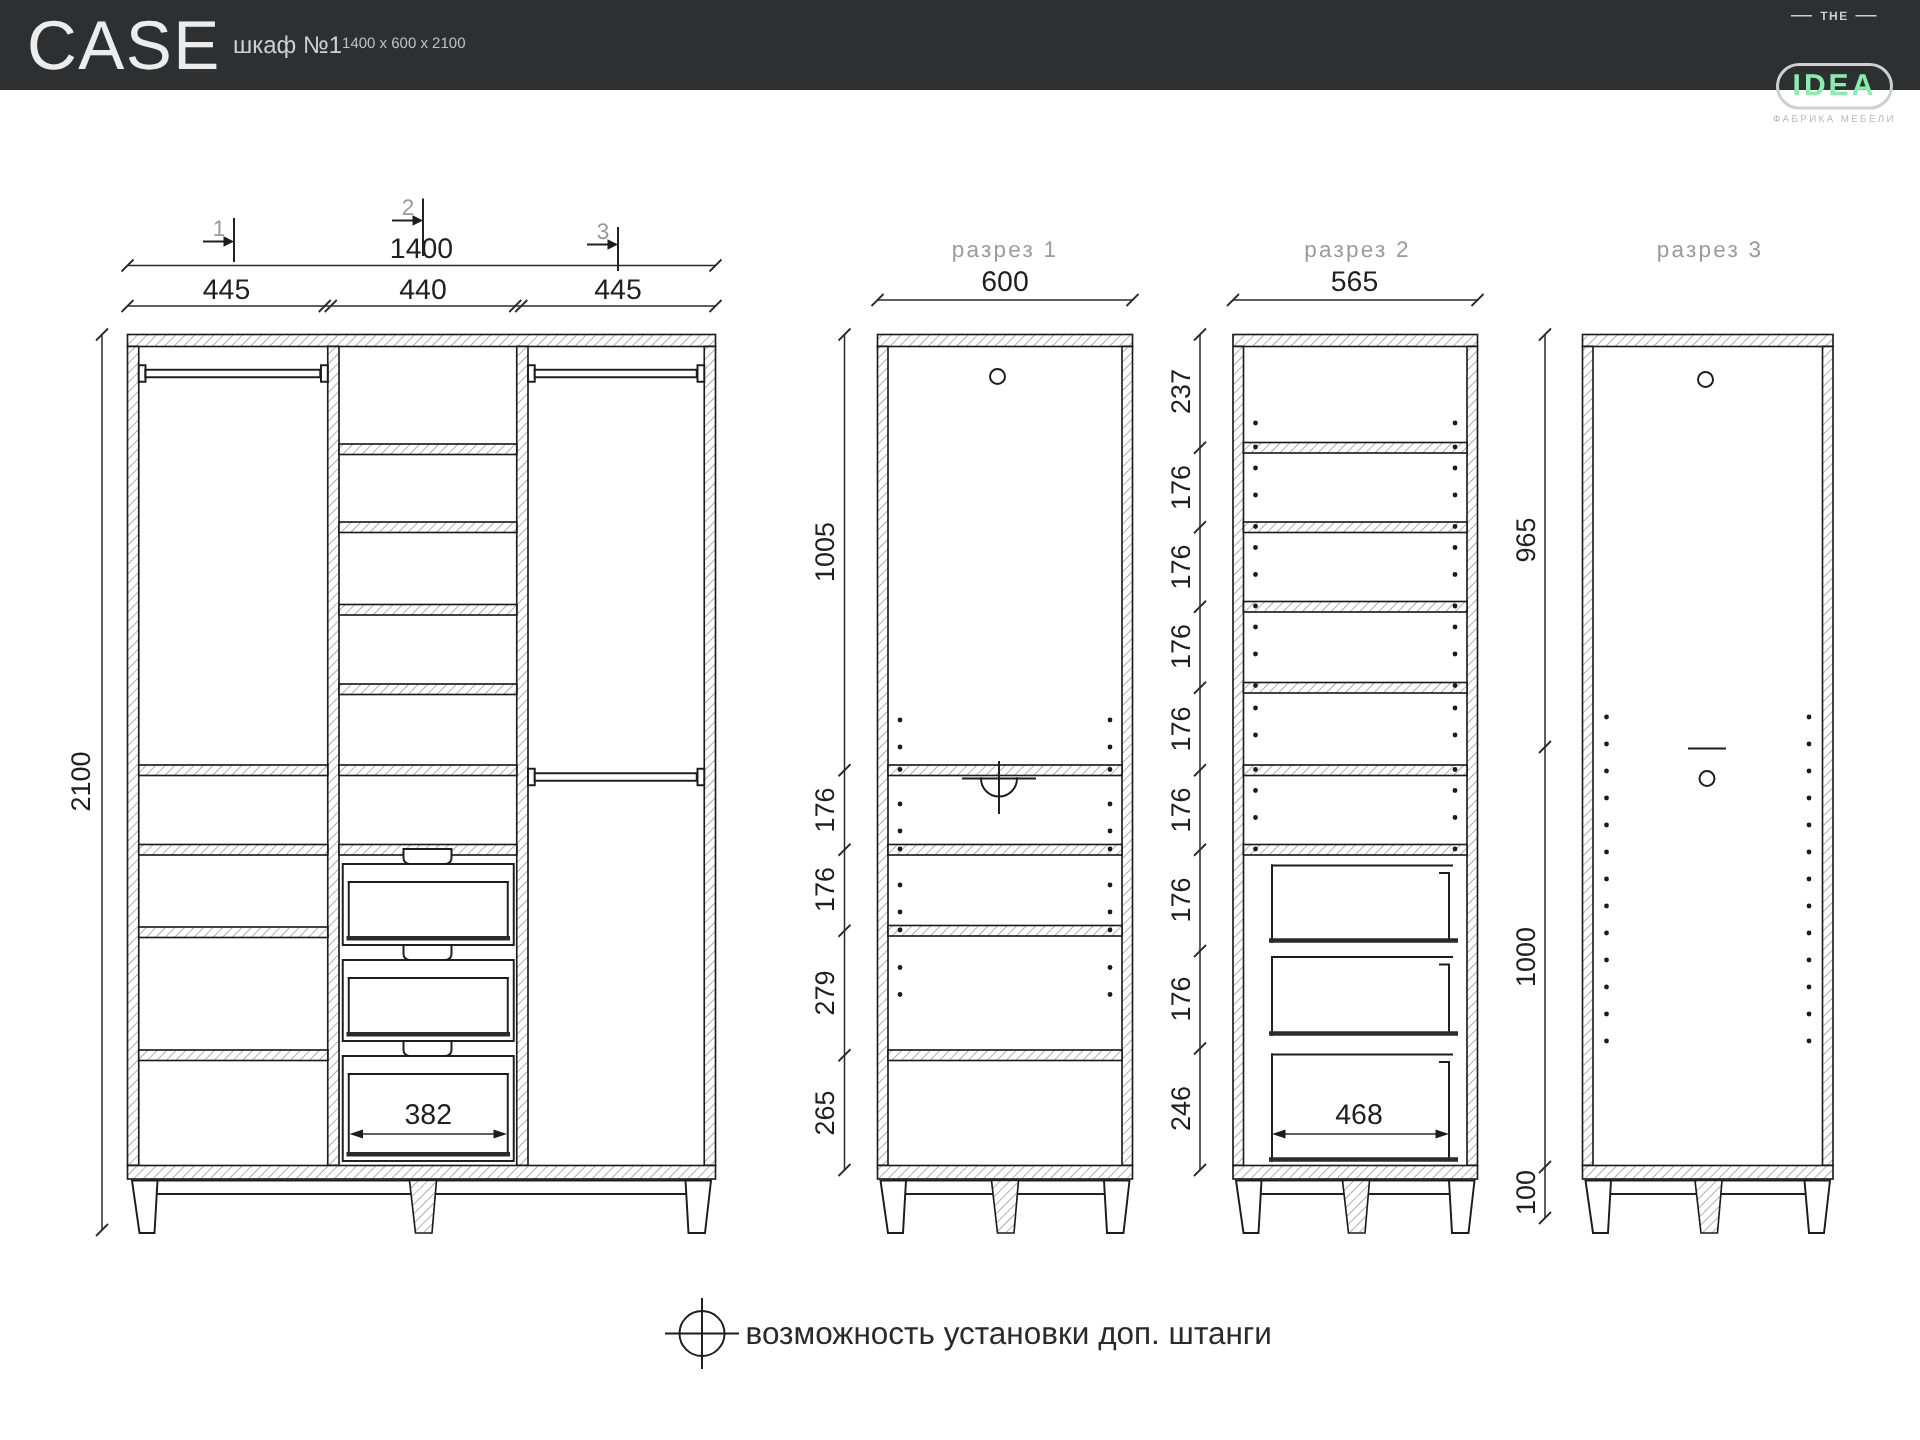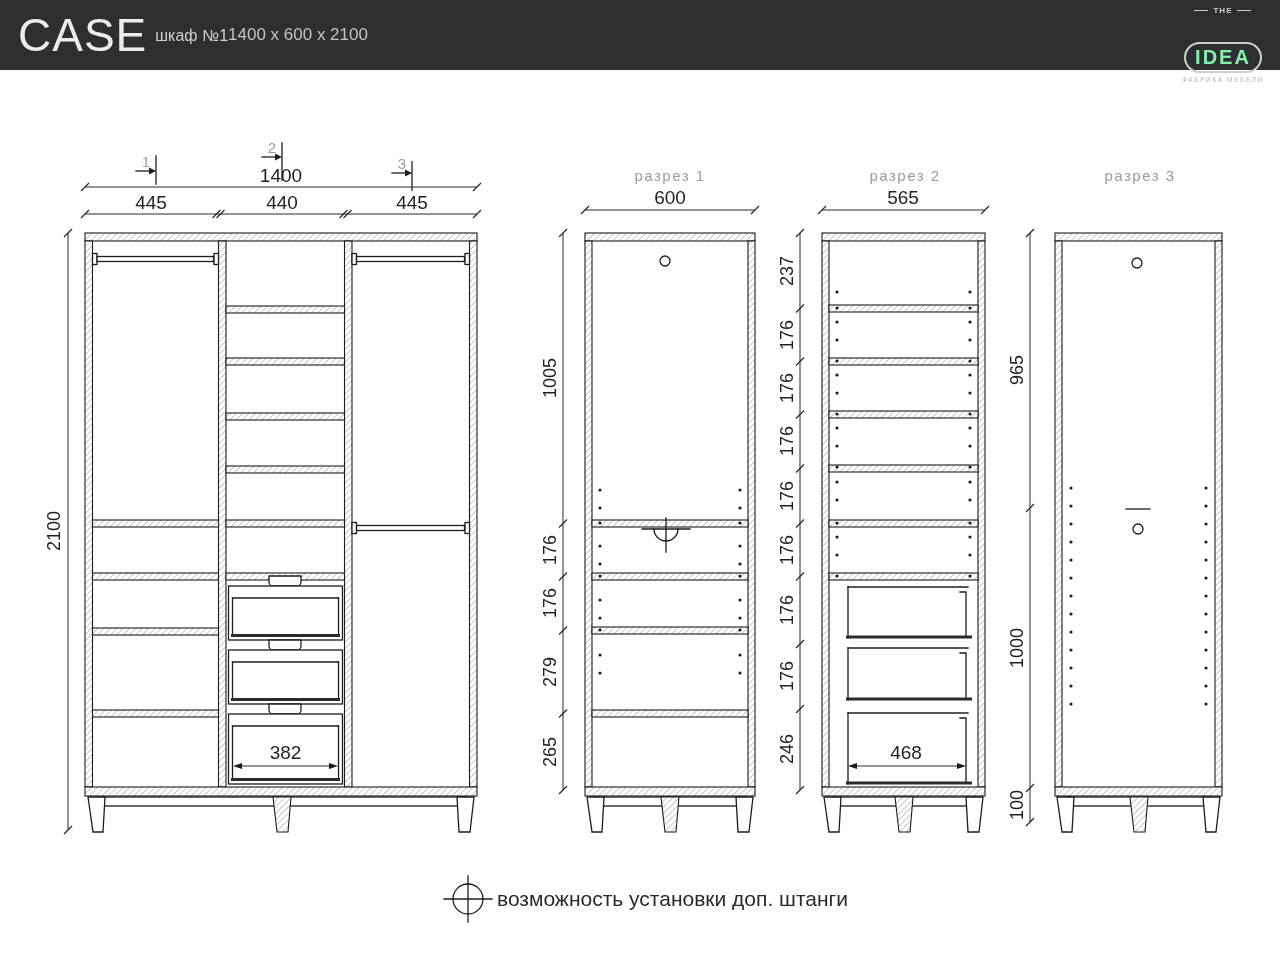--- a/index.html
+++ b/index.html
@@ -1,22 +1,22 @@
 <!DOCTYPE html>
 <html><head>
 <meta charset="utf-8">
 <style>
   html,body{margin:0;padding:0;background:#fff;width:1280px;height:960px;overflow:hidden;
     font-family:"Liberation Sans",sans-serif;}
   
-  .header{height:70px;background:#2e2f31;display:flex;align-items:center;position:relative;}
+  .header{height:60px;background:#2e2f31;display:flex;align-items:center;position:relative;}
   .brand{font-size:46px;line-height:1;color:#ececec;font-weight:500;letter-spacing:1px;margin:0 8px 0 18px;}
   .subtitle{display:flex;flex-direction:row;justify-content:center;color:#cfcfcf;}
   .subtitle .l1{font-size:16px;line-height:19px;}
-  .subtitle .l2{font-size:17px;line-height:18px;color:#c3c3c3;}
+  .subtitle .l2{font-size:10px;line-height:18px;color:#c3c3c3;}
   .logo{position:absolute;right:16px;top:6px;display:flex;flex-direction:column;align-items:center;color:#cfcfcf;text-align:right;}
   .logo-top{display:flex;align-items:center;gap:5px;font-size:8px;font-weight:bold;letter-spacing:1px;margin-bottom:1px;}
   .logo-top .bar{display:inline-block;width:14px;height:0;border-top:1.5px solid #cfcfcf;}
   .logo-badge{border:2px solid #cfcfcf;border-radius:999px;padding:1px 9px 2px 9px;
      font-size:20px;font-weight:bold;letter-spacing:2px;color:#86efac;line-height:24px;margin-top:26px;}
   .logo-tag{font-size:6.5px;letter-spacing:1.6px;margin-top:3px;color:#b9b9b9;white-space:nowrap;}
   
   .canvas{position:relative;}
   svg text{font-family:"Liberation Sans",sans-serif;}
   .ln{stroke:#1c1c1c;stroke-width:1.3;fill:none;stroke-linecap:square;}

